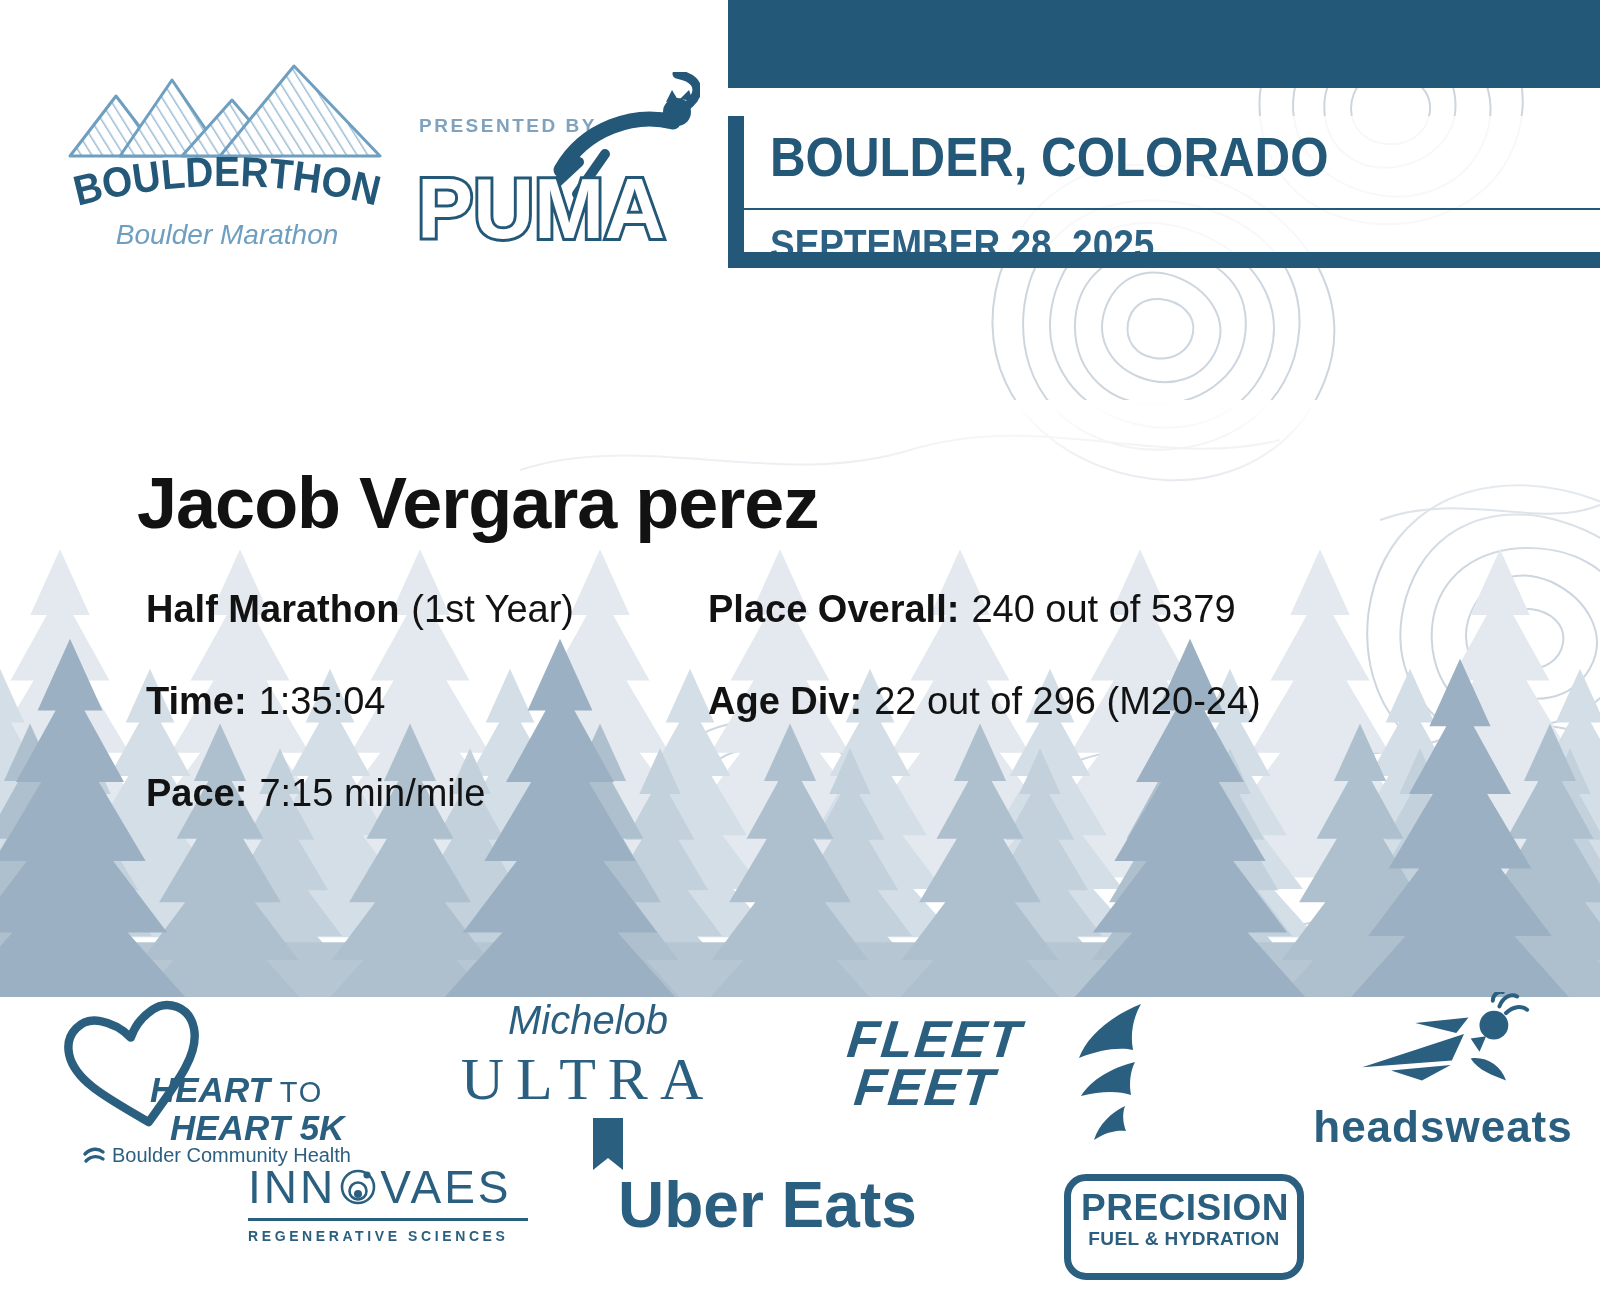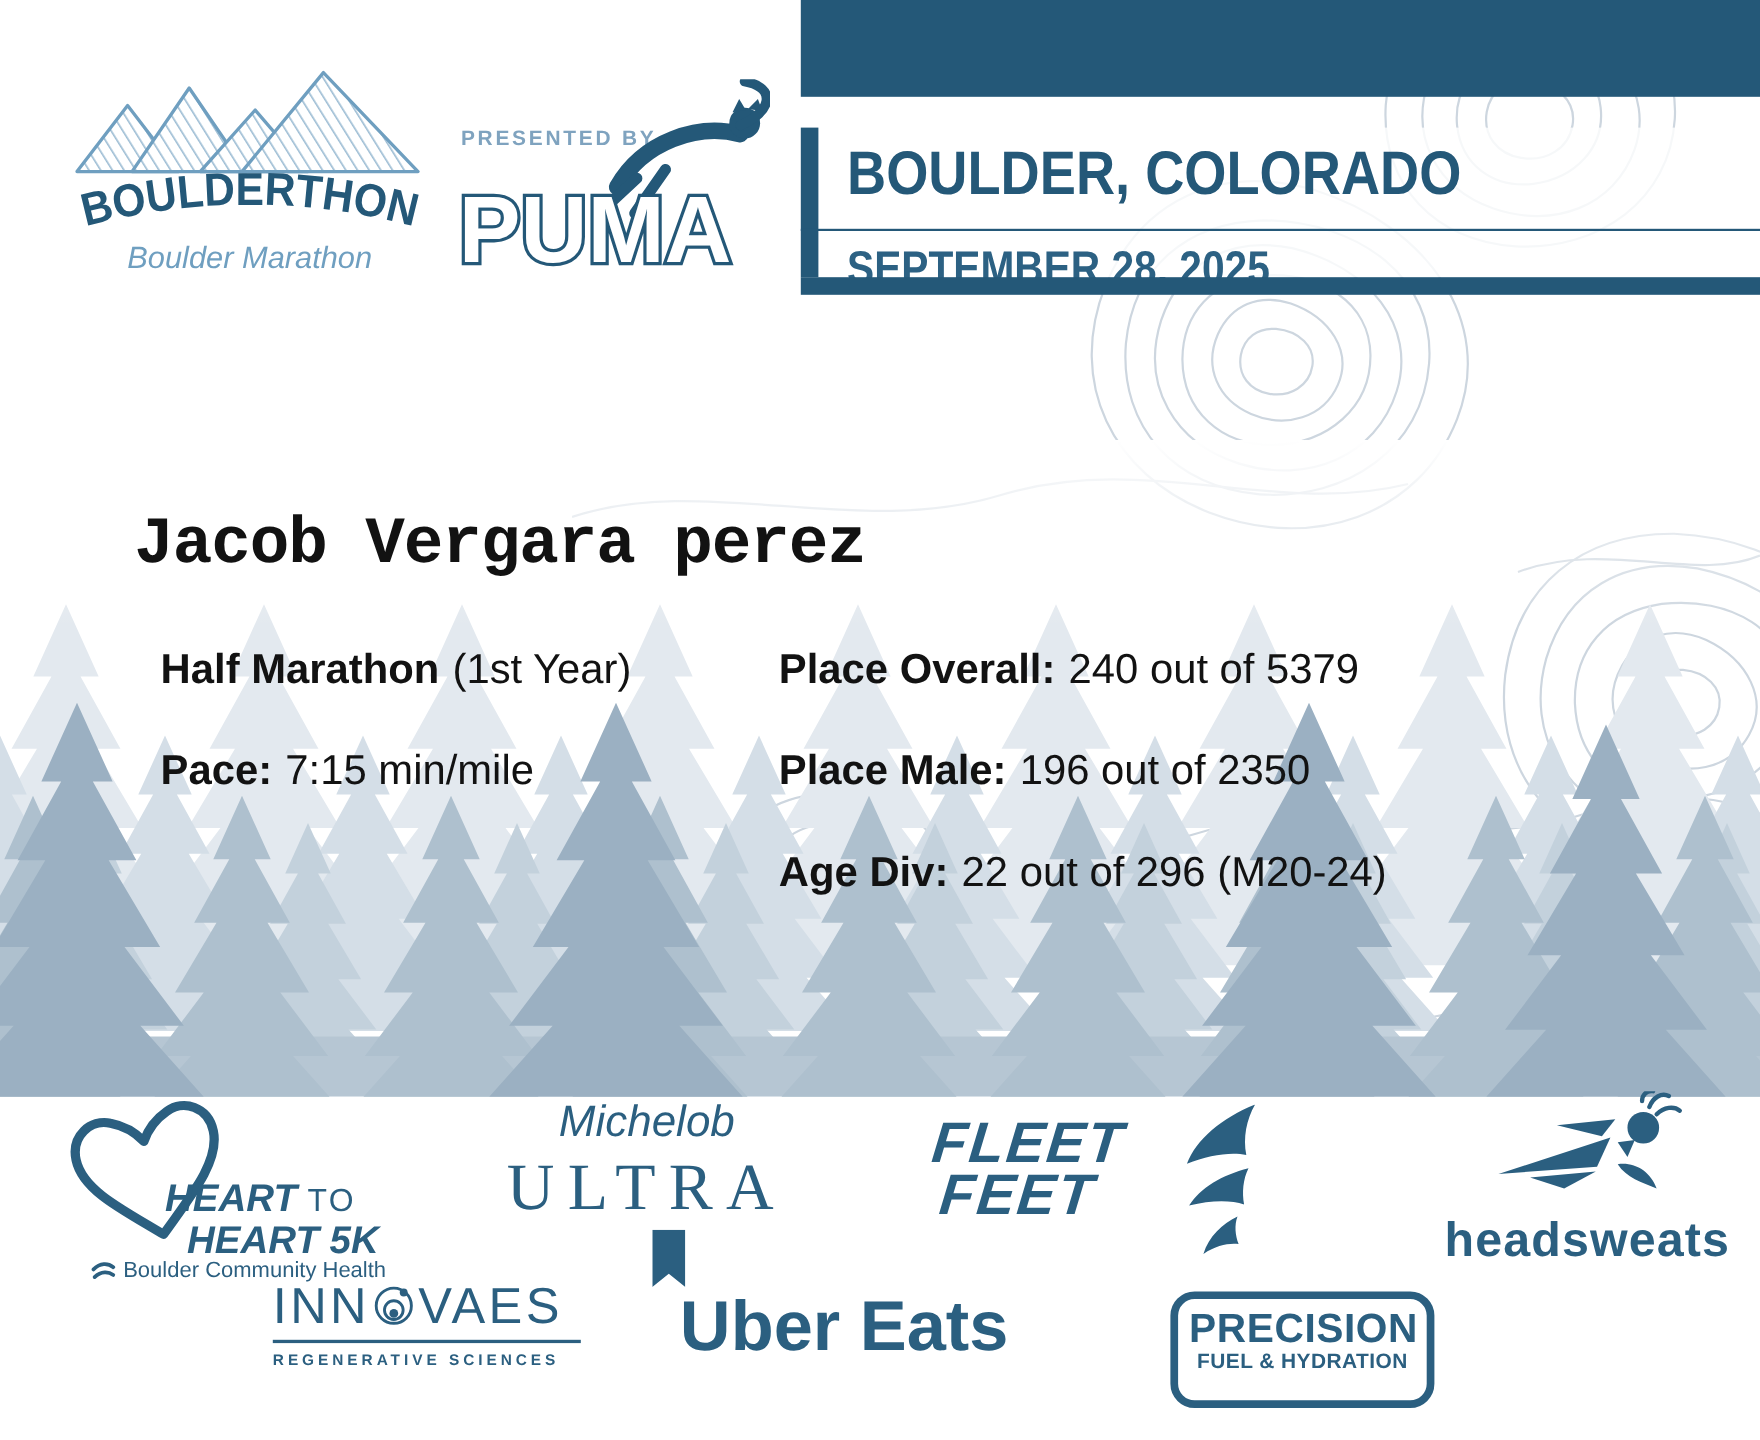--- a/index.html
+++ b/index.html
@@ -18,22 +18,22 @@
   .banner-bottom{position:absolute;left:0;bottom:0;right:0;height:16px;background:#245878;}
   .banner-location{position:absolute;left:26px;top:8px;font-size:56px;font-weight:bold;color:#245878;
     white-space:nowrap;transform:scaleX(0.88);transform-origin:left top;letter-spacing:0px;}
   .banner-divider{position:absolute;left:-16px;right:0;top:92px;height:2px;background:#245878;}
   .banner-date{position:absolute;left:26px;top:104px;font-size:43px;font-weight:bold;color:#2c6183;
     white-space:nowrap;transform:scaleX(0.86);transform-origin:left top;}
   
   .bt-logo{position:absolute;left:62px;top:58px;width:330px;height:200px;z-index:4;}
   .puma-logo{position:absolute;left:415px;top:72px;width:285px;height:178px;z-index:4;}
   
-  .runner-name{position:absolute;left:122px;top:462px;z-index:5;font-size:60px;font-weight:bold;
-    color:#121212;letter-spacing:-1px;white-space:nowrap;font-family:Liberation Mono, monospace;}
+  .runner-name{position:absolute;left:137px;top:462px;z-index:5;font-size:72px;font-weight:bold;
+    color:#121212;letter-spacing:-1px;white-space:nowrap;}
   .stats{position:absolute;z-index:5;font-size:38px;color:#121212;}
   .stats-left{left:146px;top:588px;width:540px;}
   .stats-right{left:708px;top:588px;width:720px;}
   .stat-row{height:46px;margin-bottom:46px;white-space:nowrap;}
   .stat-label{font-weight:bold;margin-right:12px;}
   
   .sponsor{position:absolute;z-index:5;color:#2b5f80;}
   .sp-heart{left:62px;top:992px;width:290px;height:172px;}
   .h2h-heart{position:absolute;left:0;top:0;}
   .h2h-line1{position:absolute;left:88px;top:78px;font-size:35px;font-weight:bold;font-style:italic;white-space:nowrap;}
@@ -211,30 +211,30 @@
     <text x="2" y="166" font-size="86" font-weight="bold" fill="#ffffff" stroke="#245878" stroke-width="6" paint-order="stroke" textLength="248" lengthAdjust="spacingAndGlyphs">PUMA</text>
   </svg>
 
   <div class="runner-name">Jacob Vergara perez</div>
 
   <div class="stats stats-left">
     <div class="stat-row">
       <span class="stat-label">Half Marathon</span><span class="stat-value">(1st Year)</span>
     </div>
     <div class="stat-row">
+      <span class="stat-label">Time:</span><span class="stat-value">1:35:04</span>
+    </div>
+    <div class="stat-row">
       <span class="stat-label">Pace:</span><span class="stat-value">7:15 min/mile</span>
     </div>
   </div>
 
   <div class="stats stats-right">
     <div class="stat-row">
       <span class="stat-label">Place Overall:</span><span class="stat-value">240 out of 5379</span>
-    </div>
-    <div class="stat-row">
-      <span class="stat-label">Place Male:</span><span class="stat-value">196 out of 2350</span>
     </div>
     <div class="stat-row">
       <span class="stat-label">Age Div:</span><span class="stat-value">22 out of 296 (M20-24)</span>
     </div>
   </div>
 
   <div class="sponsor sp-heart">
     <svg class="h2h-heart" width="150" height="150" viewBox="0 0 160 160">
       <path d="M80,140 C40,104 12,80 12,52 C12,28 34,16 52,24 C64,29 74,38 80,48 C86,38 96,29 108,24 C126,16 148,28 148,52 C148,80 120,104 80,140 Z" transform="rotate(-12 80 80)" fill="none" stroke="#2b5f80" stroke-width="9" stroke-linejoin="round" stroke-linecap="round"></path>
     </svg>

